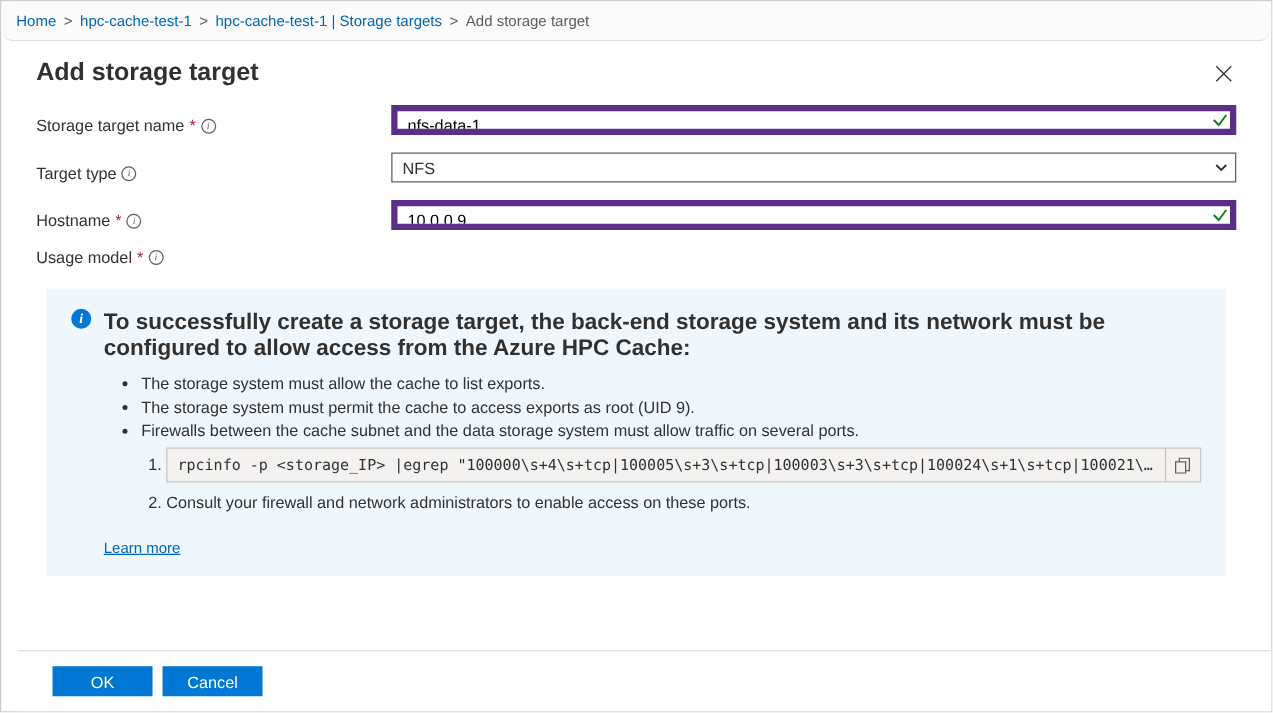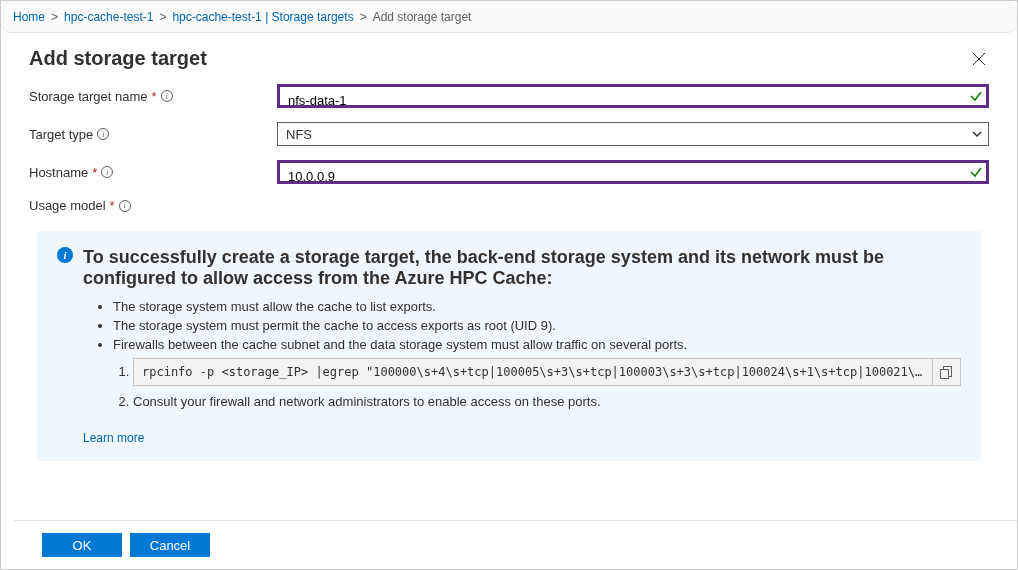--- a/index.html
+++ b/index.html
@@ -6,44 +6,44 @@
   html, body { margin:0; padding:0; font-family: "Segoe UI", Arial, sans-serif; font-size:13px; color:#323130; background:#fff; }
   .page { width:1018px; height:570px; border:1px solid #ccc; position:relative; display:flex; flex-direction:column; }
   .breadcrumb { height:32px; padding:0 12px; display:flex; align-items:center; gap:6px; border-bottom:1px solid #e1dfdd; background:#fafafa; font-size:12px;border-radius:10px; }
   .breadcrumb a { color:#0066b4; text-decoration:none; cursor:pointer; }
   .breadcrumb .sep { color:#605e5c; }
   .breadcrumb .current { color:#605e5c; }
   .header { display:flex; align-items:center; padding:14px 28px 10px 28px; }
   .header h1 { font-size:20px; font-weight:600; margin:0; flex:1; }
   .close { width:20px; height:20px; display:flex; align-items:center; justify-content:center; cursor:pointer; color:#323130; }
   .form { padding:4px 28px 0 28px; }
-  .row { display:flex; align-items:center; margin-bottom:14px; }
+  .row { display:flex; align-items:flex-end; margin-bottom:14px;gap:36px; }
   .label { width:248px; display:flex; align-items:center; gap:4px; font-size:13px; }
   .req { color:#a4262c; }
   .info { width:12px; height:12px; border:1px solid #605e5c; border-radius:50%; display:inline-flex; align-items:center; justify-content:center; font-size:8px; color:#605e5c; font-style:italic; font-family:Georgia,serif; cursor:pointer; }
   .control { flex:1; position:relative; }
-  .txt { width:100%; height:24px; padding:10px 28px 2px 8px; border:3px solid #c2410c; font-family:inherit; font-size:13px; outline:none; background:#fff; }
+  .txt { width:100%; height:24px; padding:10px 28px 2px 8px; border:5px solid #c2410c; font-family:inherit; font-size:13px; outline:none; background:#fff; }
   .valid { border-color:#5b2e87; }
   .sel { width:100%; height:24px; padding:2px 32px 2px 8px; border:1px solid #605e5c; font-size:13px; background:#fff; cursor:pointer; display:flex; align-items:center; }
   .sel.valid { border-color:#5b2e87; }
   .suffix { position:absolute; right:6px; top:50%; transform:translateY(-50%); display:flex; align-items:center; }
   .check { color:#107c10; }
   .chev { color:#323130; }
   .infobox { margin:18px 8px 0 8px; background:#eff6fc; padding:16px 20px 16px 20px; }
   .infohead { display:flex; gap:10px; align-items:flex-start; }
   .infoicon { width:16px; height:16px; border-radius:50%; background:#0078d4; color:#fff; display:flex; align-items:center; justify-content:center; font-weight:bold; font-size:11px; flex:0 0 16px; font-style:italic; font-family:Georgia,serif; }
   .infohead .txtline { font-weight:600; font-size:18px; }
   .infobox ul { margin:10px 0 6px 56px; padding:0; }
   .infobox ul li { margin-bottom:4px; font-size:13px; }
   .infobox ol { margin:6px 0 0 76px; padding:0; }
   .infobox ol li { margin-bottom:8px; font-size:13px; }
   .codewrap { margin-top:6px; display:flex; align-items:center; border:1px solid #c8c6c4; background:#f3f2f1; }
   .code { flex:1; padding:5px 8px; font-family:Consolas,monospace; font-size:12px; white-space:nowrap; overflow:hidden; text-overflow:ellipsis; color:#323130; }
   .copy { width:28px; height:26px; display:flex; align-items:center; justify-content:center; cursor:pointer; color:#605e5c; border-left:1px solid #c8c6c4; }
-  .learn { display:inline-block; margin:14px 0 0 26px; color:#0066b4; font-size:12px; cursor:pointer; }
+  .learn { display:inline-block; margin:14px 0 0 26px; color:#0066b4; font-size:12px; cursor:pointer;text-decoration:underline; }
   .footer { position:absolute; bottom:0; left:13px; right:0; padding:12px 28px; border-top:1px solid #e1dfdd; display:flex; gap:8px; background:#fff; }
   .btn { min-width:80px; height:24px; border:none; font-size:13px; cursor:pointer; background:#0078d4; color:#fff; padding:0 16px; }
 </style>
 </head>
 <body>
 
 <div class="page">
   <div class="breadcrumb">
     <a>Home</a>
     <span class="sep">&gt;</span>

